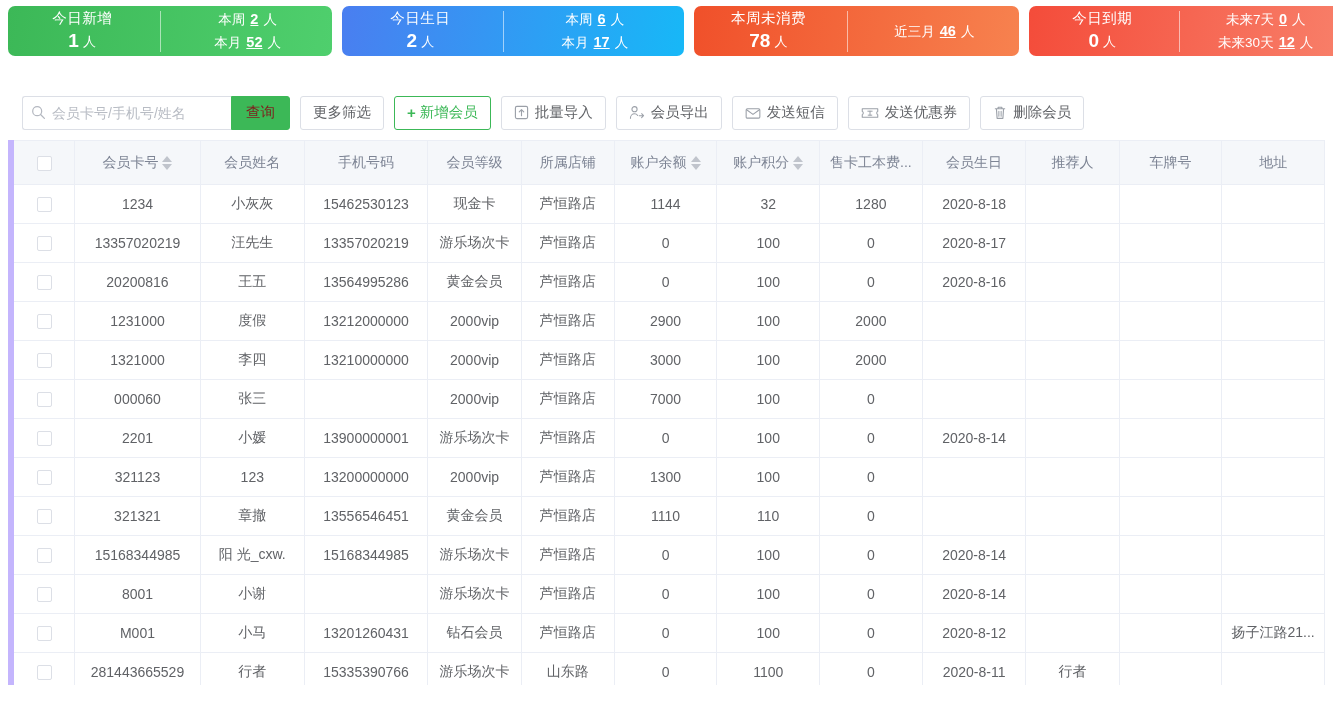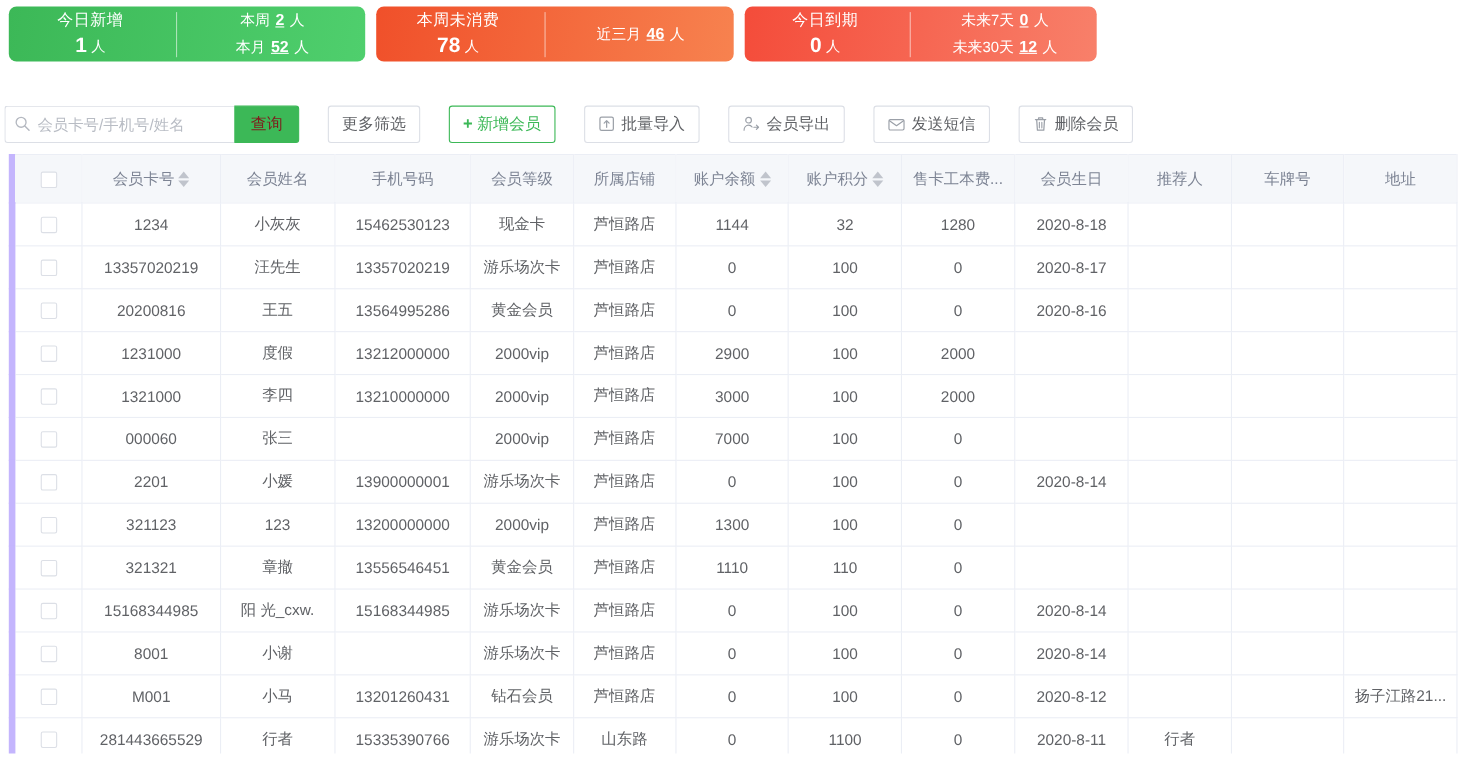--- a/index.html
+++ b/index.html
@@ -78,22 +78,22 @@
     font-weight: bold;
     font-size: 14.5px;
     text-decoration: underline;
     margin: 0 5px;
   }
 
   
   .toolbar {
     display: flex;
     align-items: center;
-    padding: 10px 8px 9px 4px;
-    gap: 26px;
+    padding: 10px 8px 9px 22px;
+    gap: 10px;
     height: 56px;
   }
   .search-wrap {
     display: flex;
     height: 34px;
     width: 268px;
     flex: 0 0 auto;
   }
   .search-box {
     flex: 1 1 auto;
@@ -242,20 +242,37 @@
     <div class="card-right">
       <div class="line">
         <span>本周</span><span class="num">2</span><span>人</span>
       </div>
       <div class="line">
         <span>本月</span><span class="num">52</span><span>人</span>
       </div>
     </div>
   </div>
 
+  <div class="stat-card blue">
+    <div class="card-left">
+      <div class="card-title">今日生日</div>
+      <div class="card-main">
+        <span class="big">2</span><span>人</span>
+      </div>
+    </div>
+    <div class="card-divider"></div>
+    <div class="card-right">
+      <div class="line">
+        <span>本周</span><span class="num">6</span><span>人</span>
+      </div>
+      <div class="line">
+        <span>本月</span><span class="num">17</span><span>人</span>
+      </div>
+    </div>
+  </div>
 
   <div class="stat-card orange">
     <div class="card-left">
       <div class="card-title">本周未消费</div>
       <div class="card-main">
         <span class="big">78</span><span>人</span>
       </div>
     </div>
     <div class="card-divider"></div>
     <div class="card-right">
@@ -333,20 +350,29 @@
   <button class="btn">
     <span class="btn-icon">
       <svg width="16" height="14" viewBox="0 0 18 14">
           <rect x="1.3" y="2.2" width="15.4" height="10.6" rx="1.4" fill="none" stroke="#9ba0a8" stroke-width="1.2"></rect>
           <path d="M1.8 3.3L9 8.5l7.2-5.2" fill="none" stroke="#9ba0a8" stroke-width="1.2" stroke-linecap="round" stroke-linejoin="round"></path>
         </svg>
     </span>
     <span>发送短信</span>
   </button>
 
+  <button class="btn">
+    <span class="btn-icon">
+      <svg width="18" height="14" viewBox="0 0 20 14">
+          <path d="M1.4 2.2h17.2v3a2 2 0 000 3.6v3H1.4v-3a2 2 0 000-3.6v-3z" fill="none" stroke="#9ba0a8" stroke-width="1.2" stroke-linejoin="round"></path>
+          <path d="M7.6 5h4.8M10 5v4.4M8 9.4h4" fill="none" stroke="#9ba0a8" stroke-width="1.1" stroke-linecap="round"></path>
+        </svg>
+    </span>
+    <span>发送优惠券</span>
+  </button>
 
   <button class="btn">
     <span class="btn-icon">
       <svg width="14" height="15" viewBox="0 0 14 16">
           <path d="M2 4h10M5 4V2.4h4V4M3.2 4l.7 10.2h6.2L10.8 4" fill="none" stroke="#9ba0a8" stroke-width="1.2" stroke-linecap="round" stroke-linejoin="round"></path>
           <path d="M5.8 6.6v5.4M8.2 6.6v5.4" fill="none" stroke="#9ba0a8" stroke-width="1.1" stroke-linecap="round"></path>
         </svg>
     </span>
     <span>删除会员</span>
   </button>

